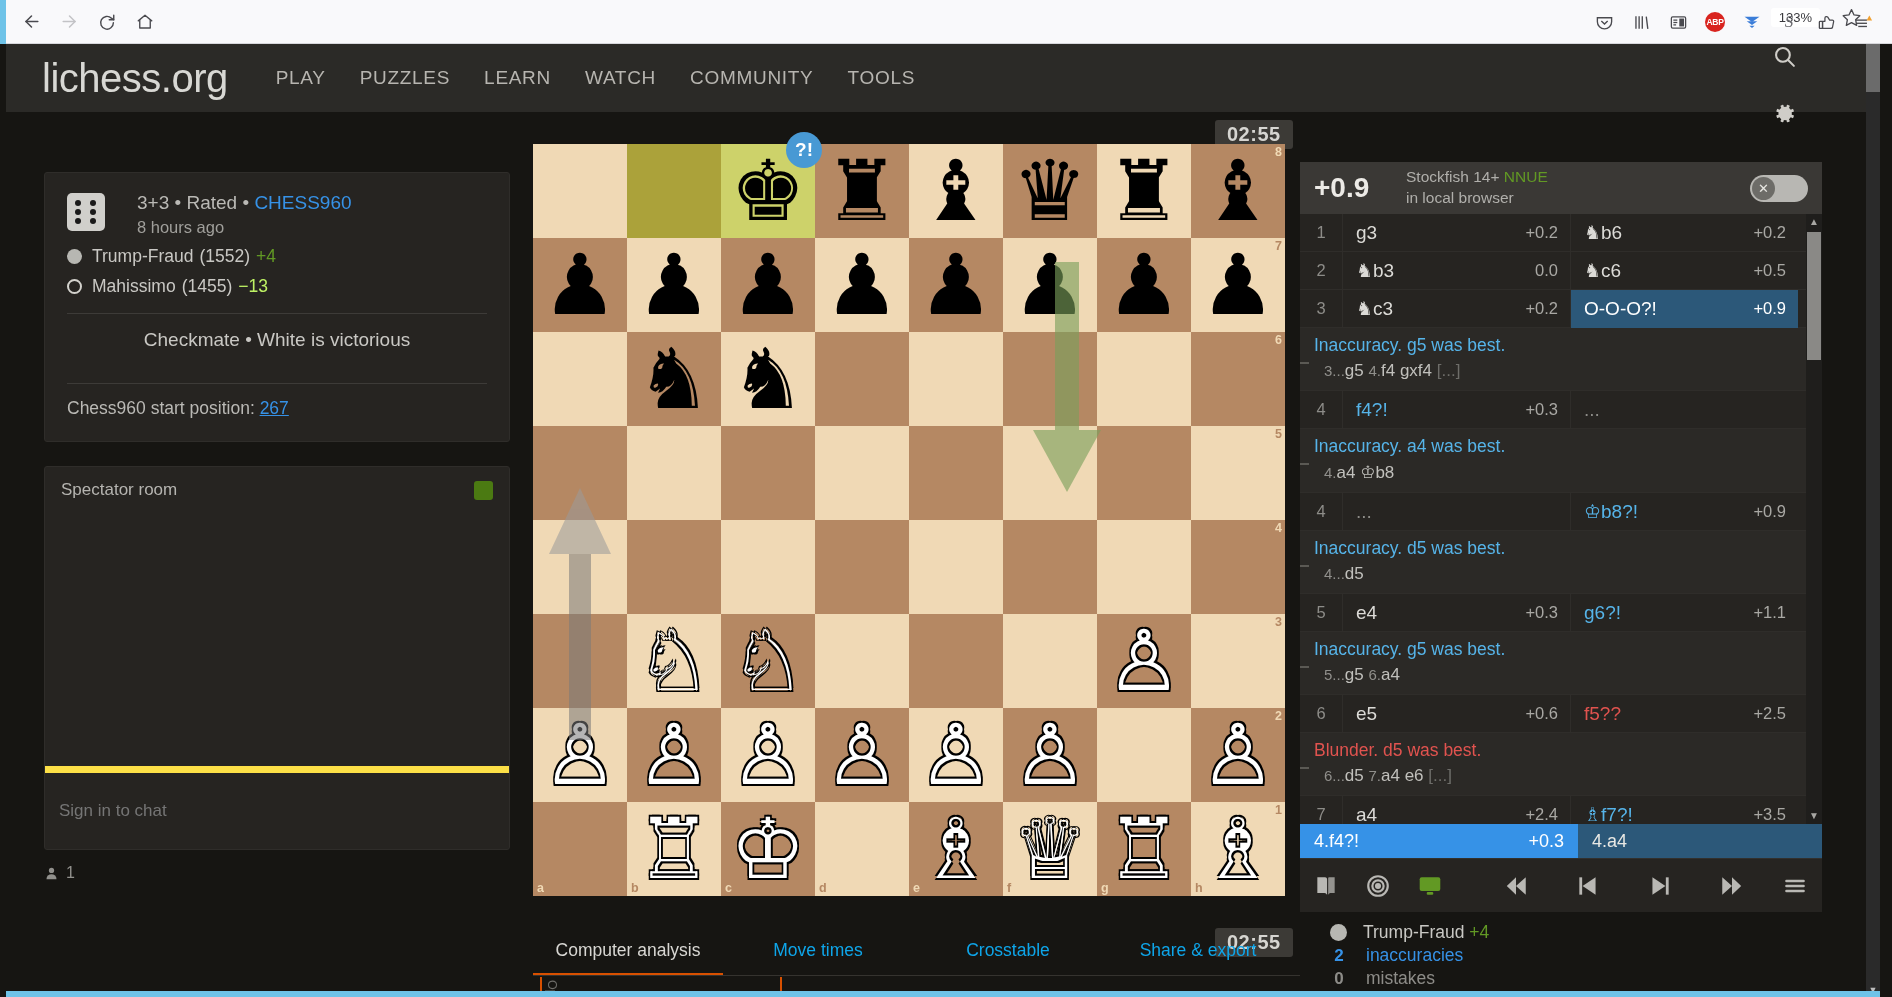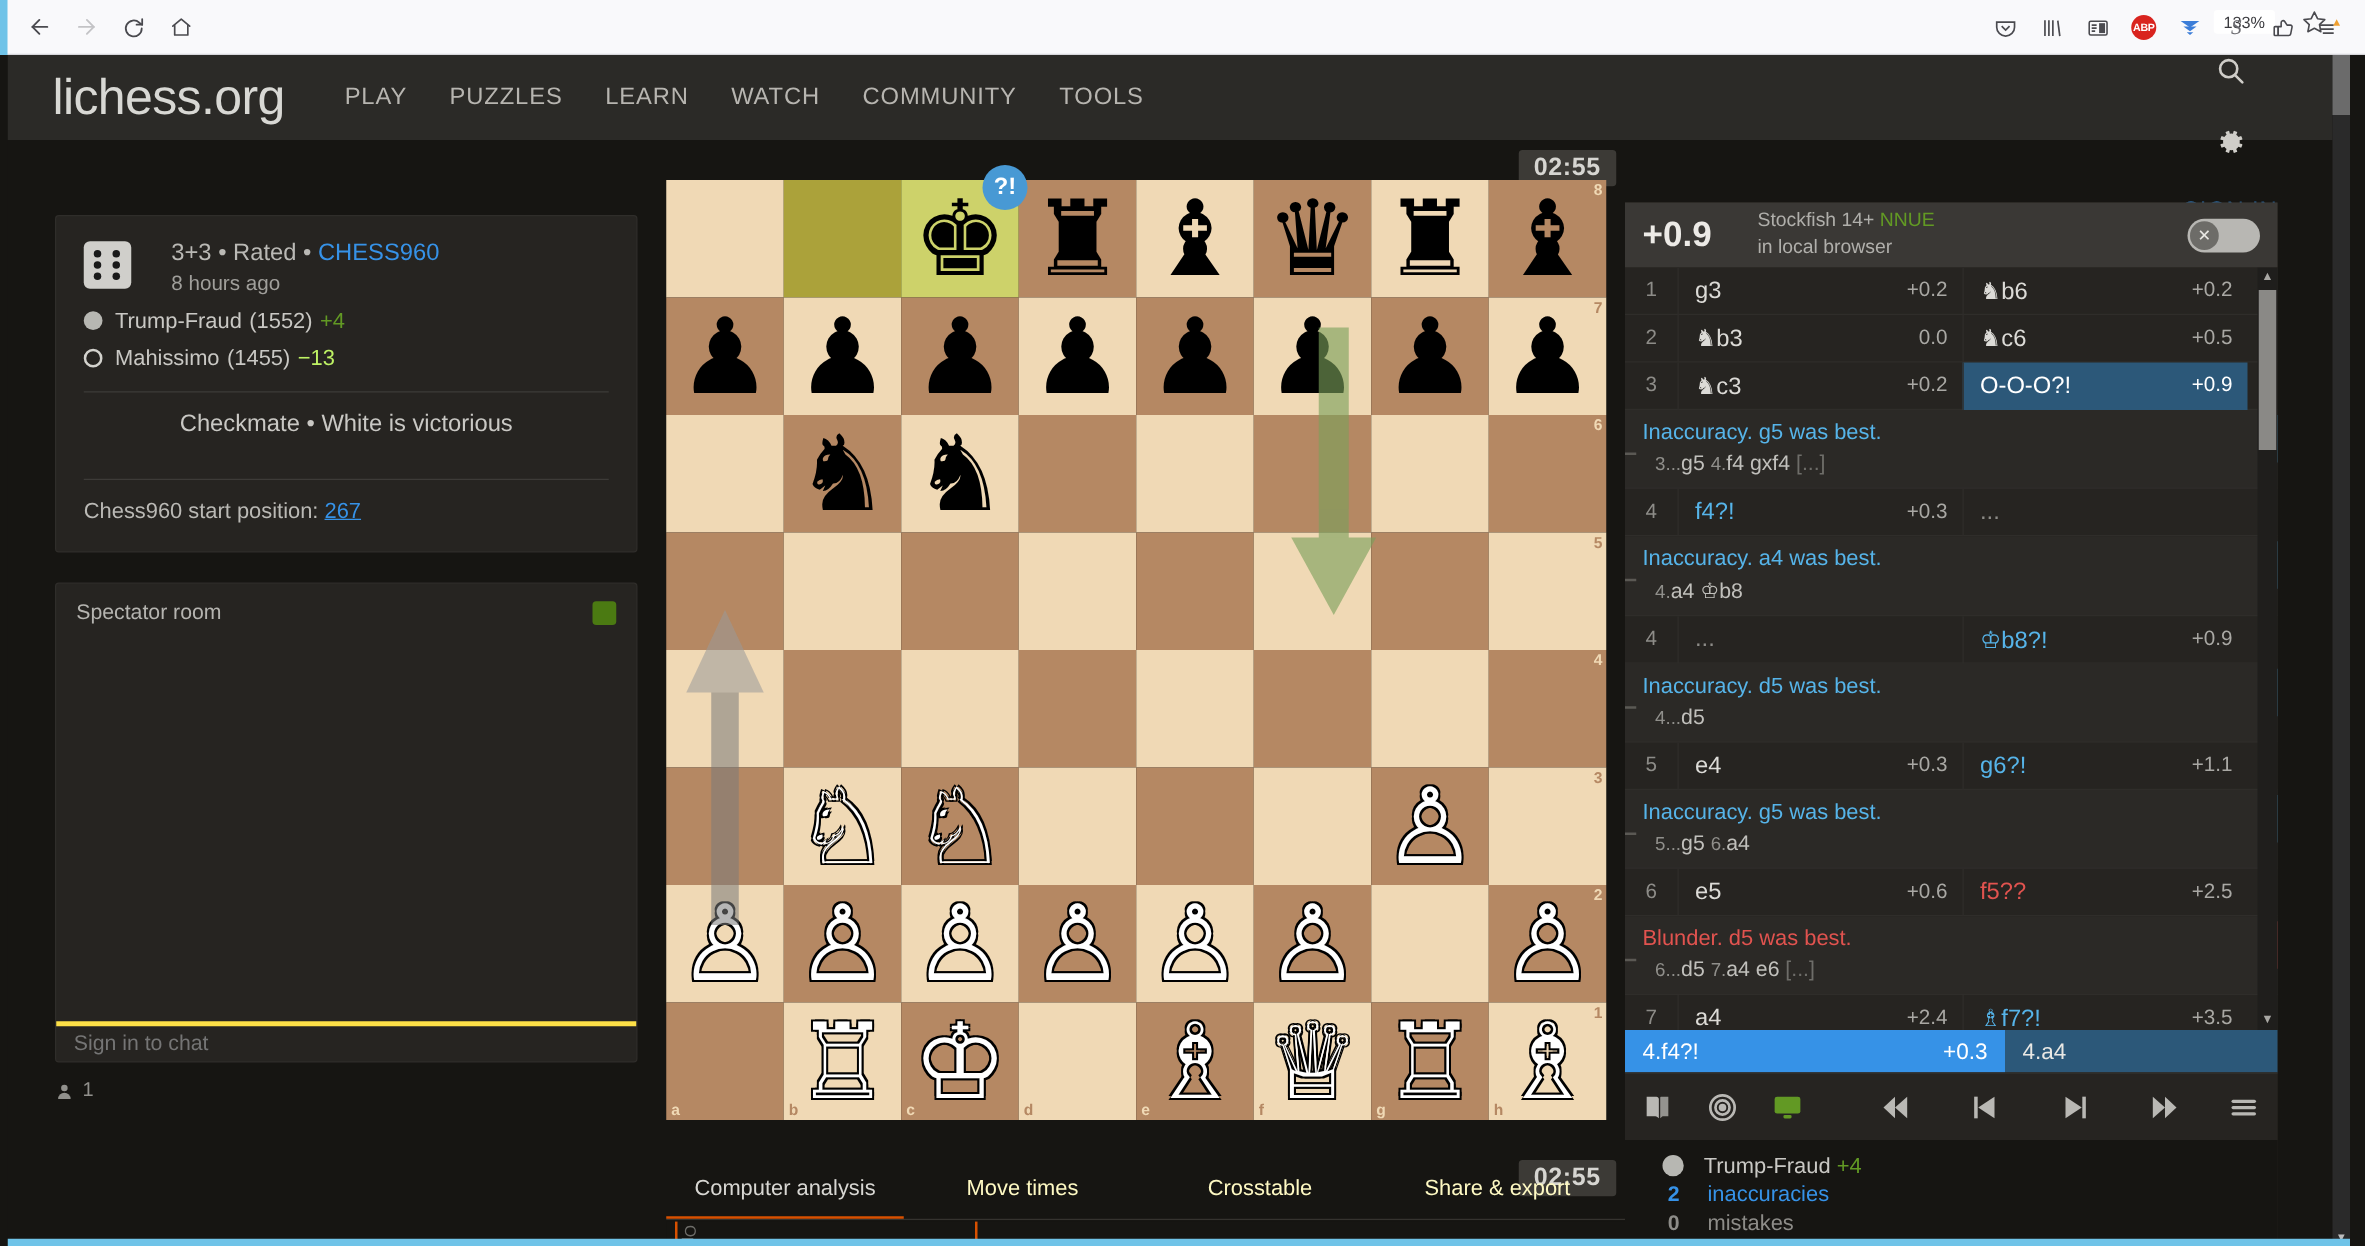--- a/index.html
+++ b/index.html
@@ -167,21 +167,21 @@
   }
   #chat-head {
     display: flex; align-items: center; justify-content: space-between;
     padding: 13px 16px 10px 16px;
   }
   #chat-title { font-size: 17px; color: #b5b4b0; }
   #chat-toggle {
     width: 19px; height: 19px; background: #4b7a12; border-radius: 3px;
   }
   #chat-body { flex: 1; }
-  #chat-input-wrap { border-top: 4px solid #fde047; padding: 4px 14px; }
+  #chat-input-wrap { border-top: 7px solid #fde047; padding: 28px 14px; }
   #chat-input {
     background: transparent; border: none; outline: none;
     font-size: 17px; color: #8f8e8a; width: 100%;
     font-family: "Liberation Sans", sans-serif;
   }
   #watchers {
     margin-top: 14px; display: flex; align-items: center; gap: 7px;
     font-size: 16px; color: #91908c;
   }
 
@@ -247,21 +247,21 @@
 
   
   #under-board {
     position: absolute; left: 527px; top: 884px; width: 1280px;
   }
   #ub-tabs {
     display: flex; border-bottom: 1px solid #35332f;
   }
   .ub-tab {
     flex: none; width: 190px; text-align: center;
-    font-size: 17.5px; color: #fef9c3; padding: 12px 0 12px 0;
+    font-size: 17.5px; color: #0ea5e9; padding: 12px 0 12px 0;
   }
   .ub-tab.active { color: #d8d7d3; border-bottom: 2px solid #d85000; }
   #acpl-chart {
     position: relative; height: 60px; background: #161512;
     margin-top: 1px; overflow: hidden;
   }
   .phase-lbl {
     position: absolute; top: 3px;
     writing-mode: vertical-rl;
     font-size: 12.5px; color: #6e6d69;
@@ -357,21 +357,21 @@
   #ml-scroll .thumb {
     position: absolute; left: 1px; top: 18px; width: 14px; height: 128px;
     background: #8a8986;
   }
 
   #pv-bar { display: flex; height: 34px; flex: none; }
   #pv-bar .pv {
     display: flex; align-items: center; justify-content: space-between;
     padding: 0 14px; font-size: 18px;
   }
-  #pv-bar .pv.a { width: 304px; background: #3692e7; color: #fff; }
+  #pv-bar .pv.a { width: 278px; background: #3692e7; color: #fff; }
   #pv-bar .pv.b { flex: 1; background: #2c5879; color: #e9e8e4; }
 
   #ctrl-bar {
     height: 54px; background: #262421; flex: none;
     display: flex; align-items: center; border-top: 1px solid #32302d;
   }
   .ctrl-ico {
     display: flex; align-items: center; justify-content: center;
     color: #b9b8b4;
   }

